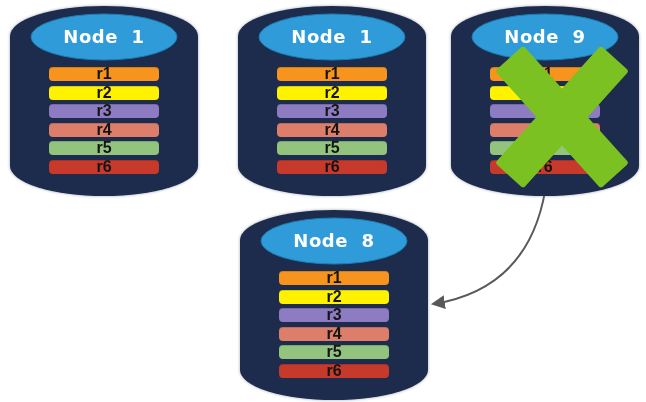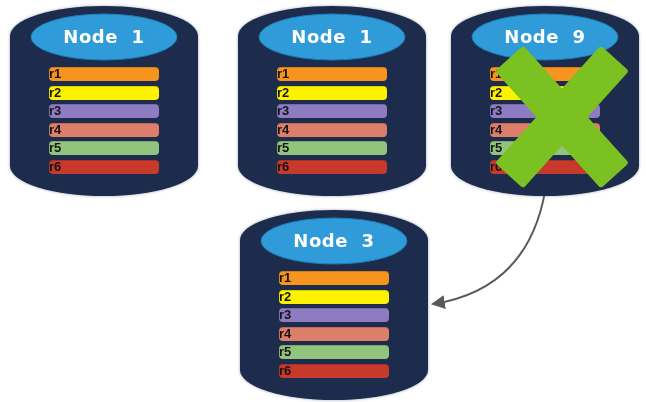--- a/index.html
+++ b/index.html
@@ -44,24 +44,24 @@
     transform: translateX(-50%);
     width: 110px;
     display: flex;
     flex-direction: column;
     gap: 4.5px;
     z-index: 2;
   }
   .row {
     height: 14px;
     border-radius: 4px;
-    text-align: left;
+    text-align: center;
     font-family: "Liberation Sans", sans-serif;
     font-weight: bold;
-    font-size: 13px;
+    font-size: 16px;
     line-height: 14px;
     color: var(--c-rowText, #111);
     box-shadow: inset 0 1px 0 rgba(0,0,0,.15);
   }
 
   
   .xmark {
     position: absolute;
     left: 495px;
     top: 46px;
@@ -161,21 +161,21 @@
     <div class="bar bar2"></div>
   </div>
 
   <div class="node" style="left:239px;top:209px">
     <svg class="cyl" width="190" height="192" viewBox="0 0 190 192">
       <ellipse cx="95" cy="161" rx="94" ry="30" style="fill:var(--c-body,#1d2b4d)"></ellipse>
       <rect x="1" y="31" width="188" height="130" style="fill:var(--c-body,#1d2b4d)"></rect>
       <ellipse cx="95" cy="31" rx="94" ry="30" style="fill:var(--c-body,#1d2b4d)"></ellipse>
       <ellipse cx="95" cy="32" rx="73" ry="23" style="fill:var(--c-top,#2f9bd8);stroke:var(--c-topEdge,#1b7fb5);stroke-width:1"></ellipse>
     </svg>
-    <div class="title">Node 3</div>
+    <div class="title">Node 8</div>
     <div class="rows">
       <div class="row" style="background-color: rgb(247, 148, 30);">r1</div>
       <div class="row" style="background-color: rgb(255, 242, 0);">r2</div>
       <div class="row" style="background-color: rgb(142, 124, 195);">r3</div>
       <div class="row" style="background-color: rgb(221, 126, 107);">r4</div>
       <div class="row" style="background-color: rgb(147, 196, 125);">r5</div>
       <div class="row" style="background-color: rgb(198, 57, 43);">r6</div>
     </div>
   </div>
 

